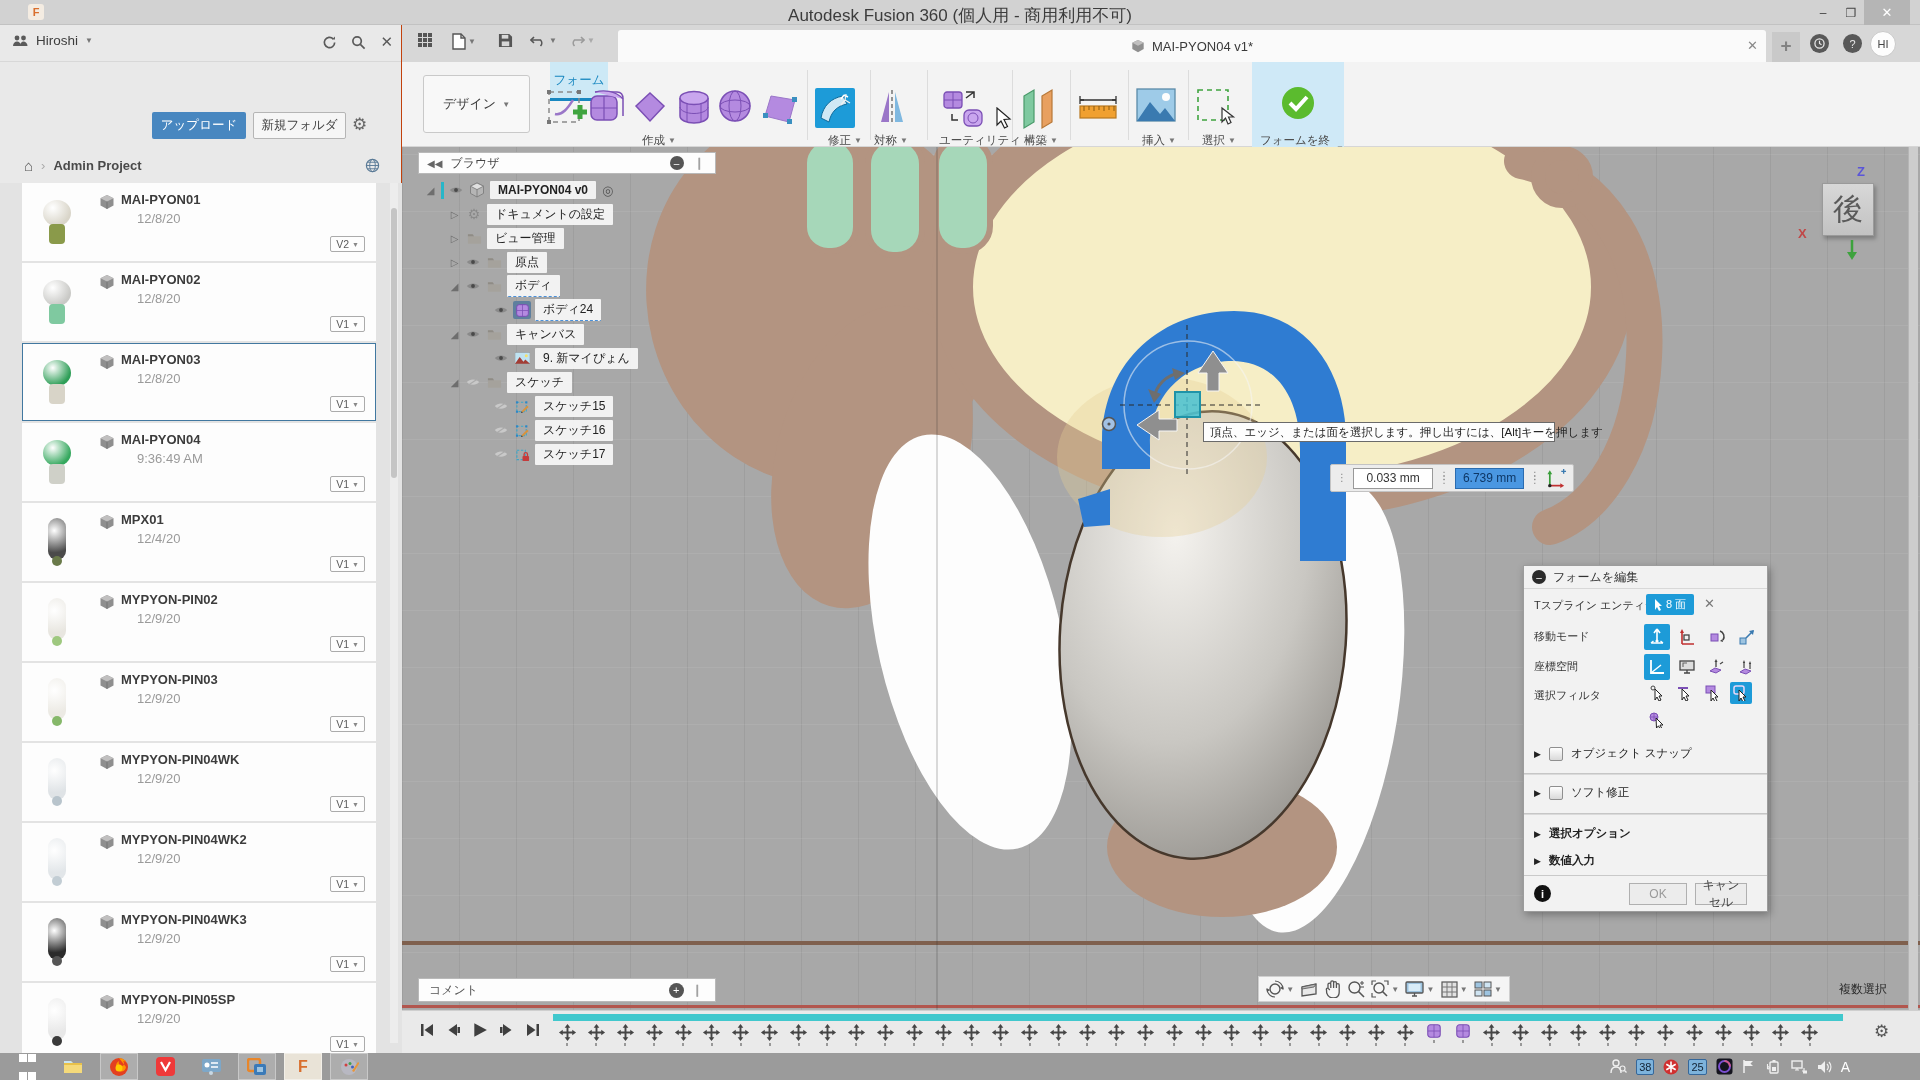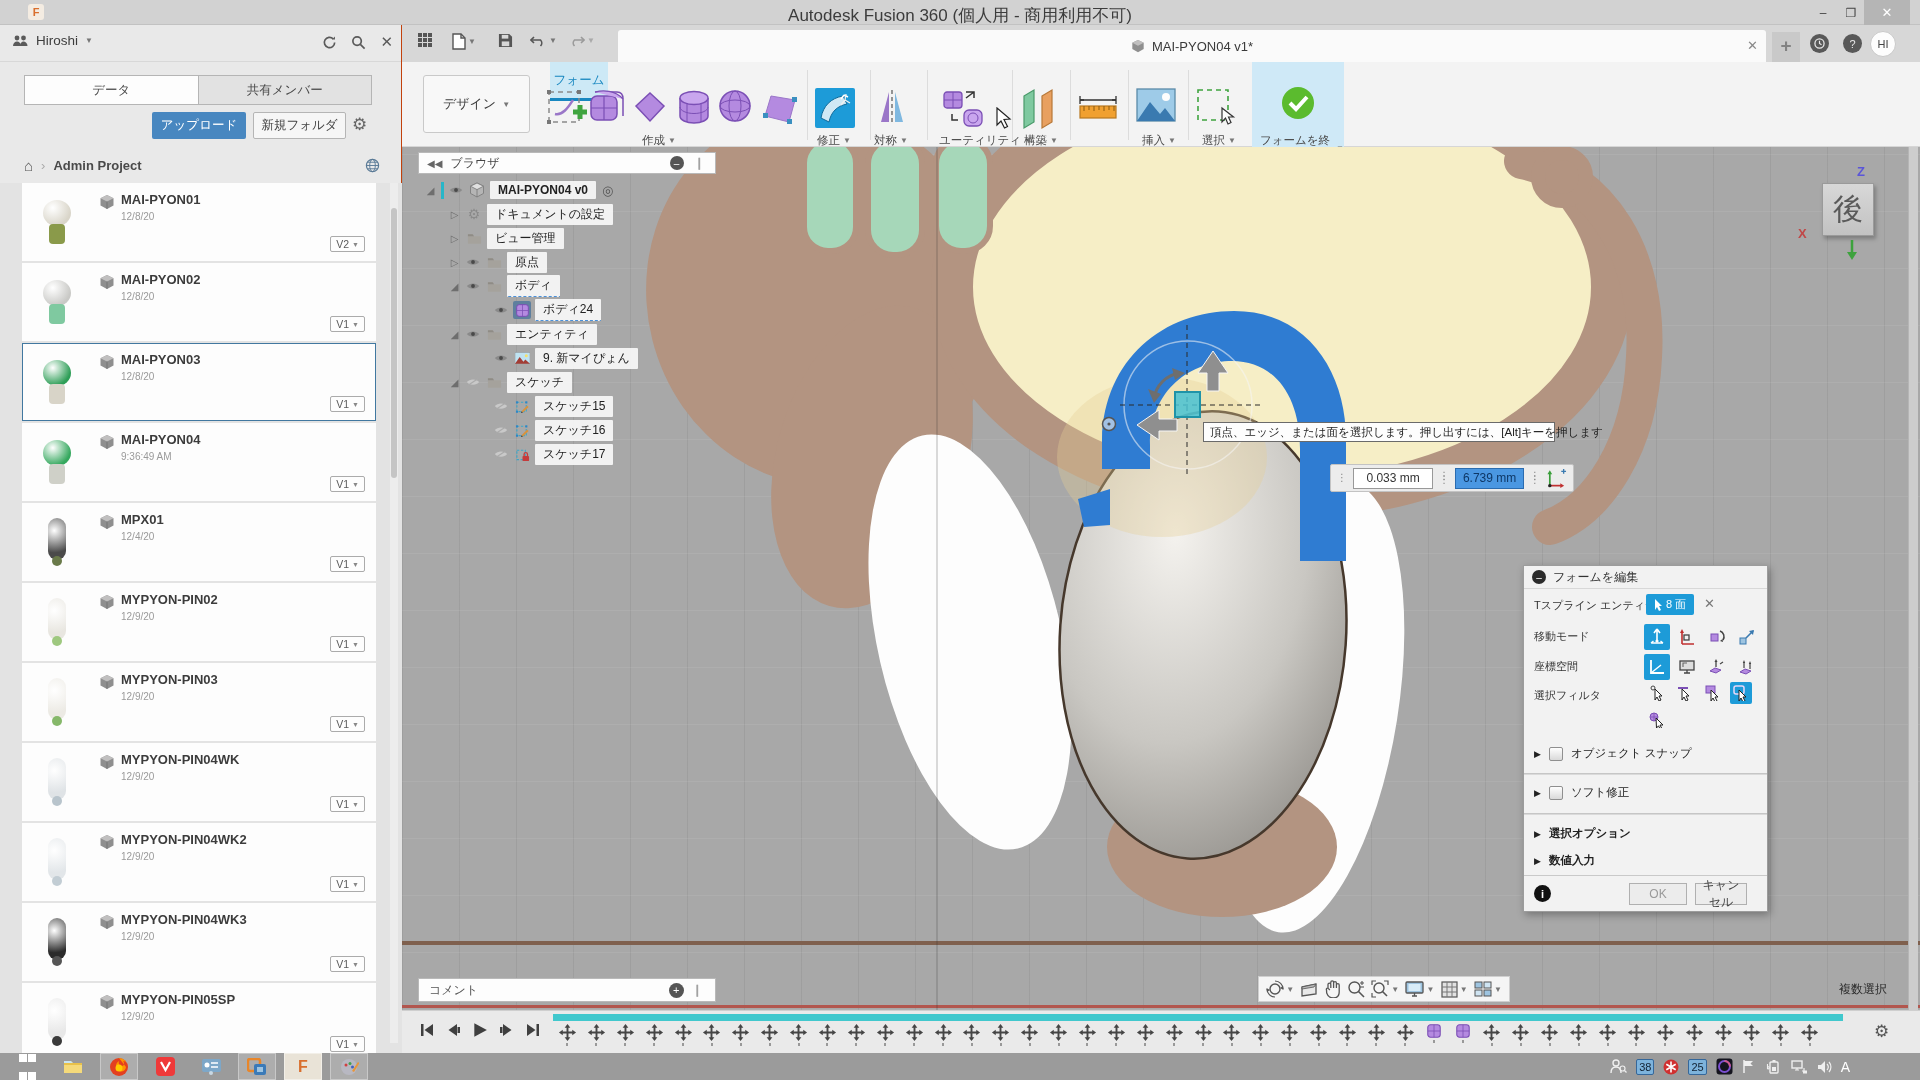--- a/index.html
+++ b/index.html
@@ -34,21 +34,21 @@
   .card{position:relative;width:354px;height:78px;margin:0 0 2px 22px;background:#fdfdfd;border:1px solid #fdfdfd;}
   .card.sel{border:1px solid #4178a0;}
   .thumb{position:absolute;left:8px;top:12px;width:52px;height:52px;}
   .thumb i{position:absolute;display:block;}
   .thumb .t1{left:12px;top:4px;width:28px;height:26px;border-radius:50%;background:radial-gradient(circle at 35% 30%,#fff, var(--t1,#ccc) 70%);}
   .thumb .t2{left:18px;top:28px;width:16px;height:20px;border-radius:4px;background:var(--t2,#999);}
   .thumb.pin .t1{left:17px;top:2px;width:18px;height:42px;border-radius:9px;}
   .thumb.pin .t2{left:21px;top:40px;width:10px;height:10px;border-radius:50%;}
   .c-cube{position:absolute;left:76px;top:10px;}
   .c-name{position:absolute;left:98px;top:8px;font-size:13px;font-weight:bold;color:#3c3c3c;}
-  .c-date{position:absolute;left:98px;top:27px;font-size:10px;color:#9a9a9a;}
+  .c-date{position:absolute;left:114px;top:27px;font-size:13px;color:#9a9a9a;}
   .c-ver{position:absolute;right:10px;bottom:8px;border:1px solid #ababab;border-radius:2px;background:#fdfdfd;font-size:10.5px;color:#5a5a5a;padding:1px 5px;display:flex;gap:3px;align-items:center;}
   .c-ver .vcaret{font-size:7px;color:#888;}
   .dp-scroll{position:absolute;right:3px;top:158px;width:8px;height:860px;background:#ededed;}
   .dp-scroll .thumbbar{position:absolute;left:1px;top:25px;width:6px;height:270px;background:#c5c5c5;border-radius:3px;}
 
   
   .workarea{position:absolute;left:402px;top:25px;width:1518px;height:1028px;}
   .appbar{position:absolute;left:0;top:0;width:1518px;height:37px;background:#d7d7d7;}
   .appbar .aicon{position:absolute;top:8px;color:#555;font-size:15px;display:flex;align-items:center;gap:2px;}
   .gridglyph{display:inline-grid;grid-template-columns:repeat(3,4px);grid-gap:1px;}
@@ -172,24 +172,20 @@
             <path d="M13.5 8a5.5 5.5 0 1 1-1.6-3.9" fill="none" stroke="#5a5a5a" stroke-width="1.8"></path>
             <path d="M13.8 1.5v3.2h-3.2z" fill="#5a5a5a"></path>
           </svg>
         <svg width="15" height="15" viewBox="0 0 16 16">
             <circle cx="6.5" cy="6.5" r="4.5" fill="none" stroke="#5a5a5a" stroke-width="1.8"></circle>
             <path d="M10 10l4.5 4.5" stroke="#5a5a5a" stroke-width="1.8"></path>
           </svg>
         <span style="font-size:15px;">✕</span>
       </div>
     </div>
-    <div class="dp-tabs">
-      <div class="dp-tab active">データ</div>
-      <div class="dp-tab">共有メンバー</div>
-    </div>
     <div class="dp-actions">
       <button class="btn-upload">アップロード</button>
       <button class="btn-newfolder">新規フォルダ</button>
       <span class="dp-gear">⚙</span>
     </div>
     <div class="dp-crumb">
       <span class="home">⌂</span>
       <span class="sep">›</span>
       <span style="font-weight:bold;">Admin Project</span>
       <svg class="globe" width="15" height="15" viewBox="0 0 16 16">
@@ -514,21 +510,21 @@
 
       <div class="rsep" style="left:405px;"></div>
       <span class="ric" style="left:413px;">
         <svg width="40" height="40" viewBox="0 0 40 40">
             <rect width="40" height="40" rx="2" fill="#1d9bd8"></rect>
             <path d="M6 30c2-12 10-20 22-22l4 8c-10 2-16 8-18 18z" fill="#cfe8f5" stroke="#0e6a9a" stroke-width="1"></path>
             <path d="M28 10v0M29 7l-3 4M29 7l4 2" stroke="#fff" stroke-width="1.5"></path>
             <path d="M30 12l-4 5m4-5l5 3m-5-3l1-6" stroke="#f0f0f0" stroke-width="1.3" fill="none"></path>
           </svg>
       </span>
-      <div class="rgroup-label" style="left:415px;">
+      <div class="rgroup-label" style="left:426px;">
           <span>修正</span>
           <span class="cc">▼</span>
         </div>
 
       <div class="rsep" style="left:468px;"></div>
       <span class="ric" style="left:473px;top:28px;">
         <svg width="34" height="34" viewBox="0 0 34 34">
             <path d="M14 2L6 32h8z" fill="#9a76c8"></path>
             <path d="M20 2l8 30h-8z" fill="#7fb8e0"></path>
             <path d="M17 0v34" stroke="#555" stroke-width="1.2" stroke-dasharray="4,3"></path>
@@ -769,21 +765,21 @@
                 <path d="M1 5C4 1 12 1 15 5 12 9 4 9 1 5z" fill="#8a8a8a"></path>
                 <circle cx="8" cy="5" r="2.2" fill="#4a4a4a"></circle>
               </svg>
             </span>
             <span class="ticon">
               <svg width="15" height="12" viewBox="0 0 16 12">
                 <path d="M1 2h5l1.5 2H15v8H1z" fill="#a5a29c"></path>
                 <path d="M1 2h5l1.5 2H1z" fill="#8f8c86"></path>
               </svg>
             </span>
-            <span class="tpill">エンティティ</span>
+            <span class="tpill">キャンバス</span>
           </div>
           <div class="trow" style="padding-left: 58px;">
             <span class="tcaret"></span>
             <span class="teye">
               <svg width="14" height="10" viewBox="0 0 16 10">
                 <path d="M1 5C4 1 12 1 15 5 12 9 4 9 1 5z" fill="#8a8a8a"></path>
                 <circle cx="8" cy="5" r="2.2" fill="#4a4a4a"></circle>
               </svg>
             </span>
             <span class="ticon">

